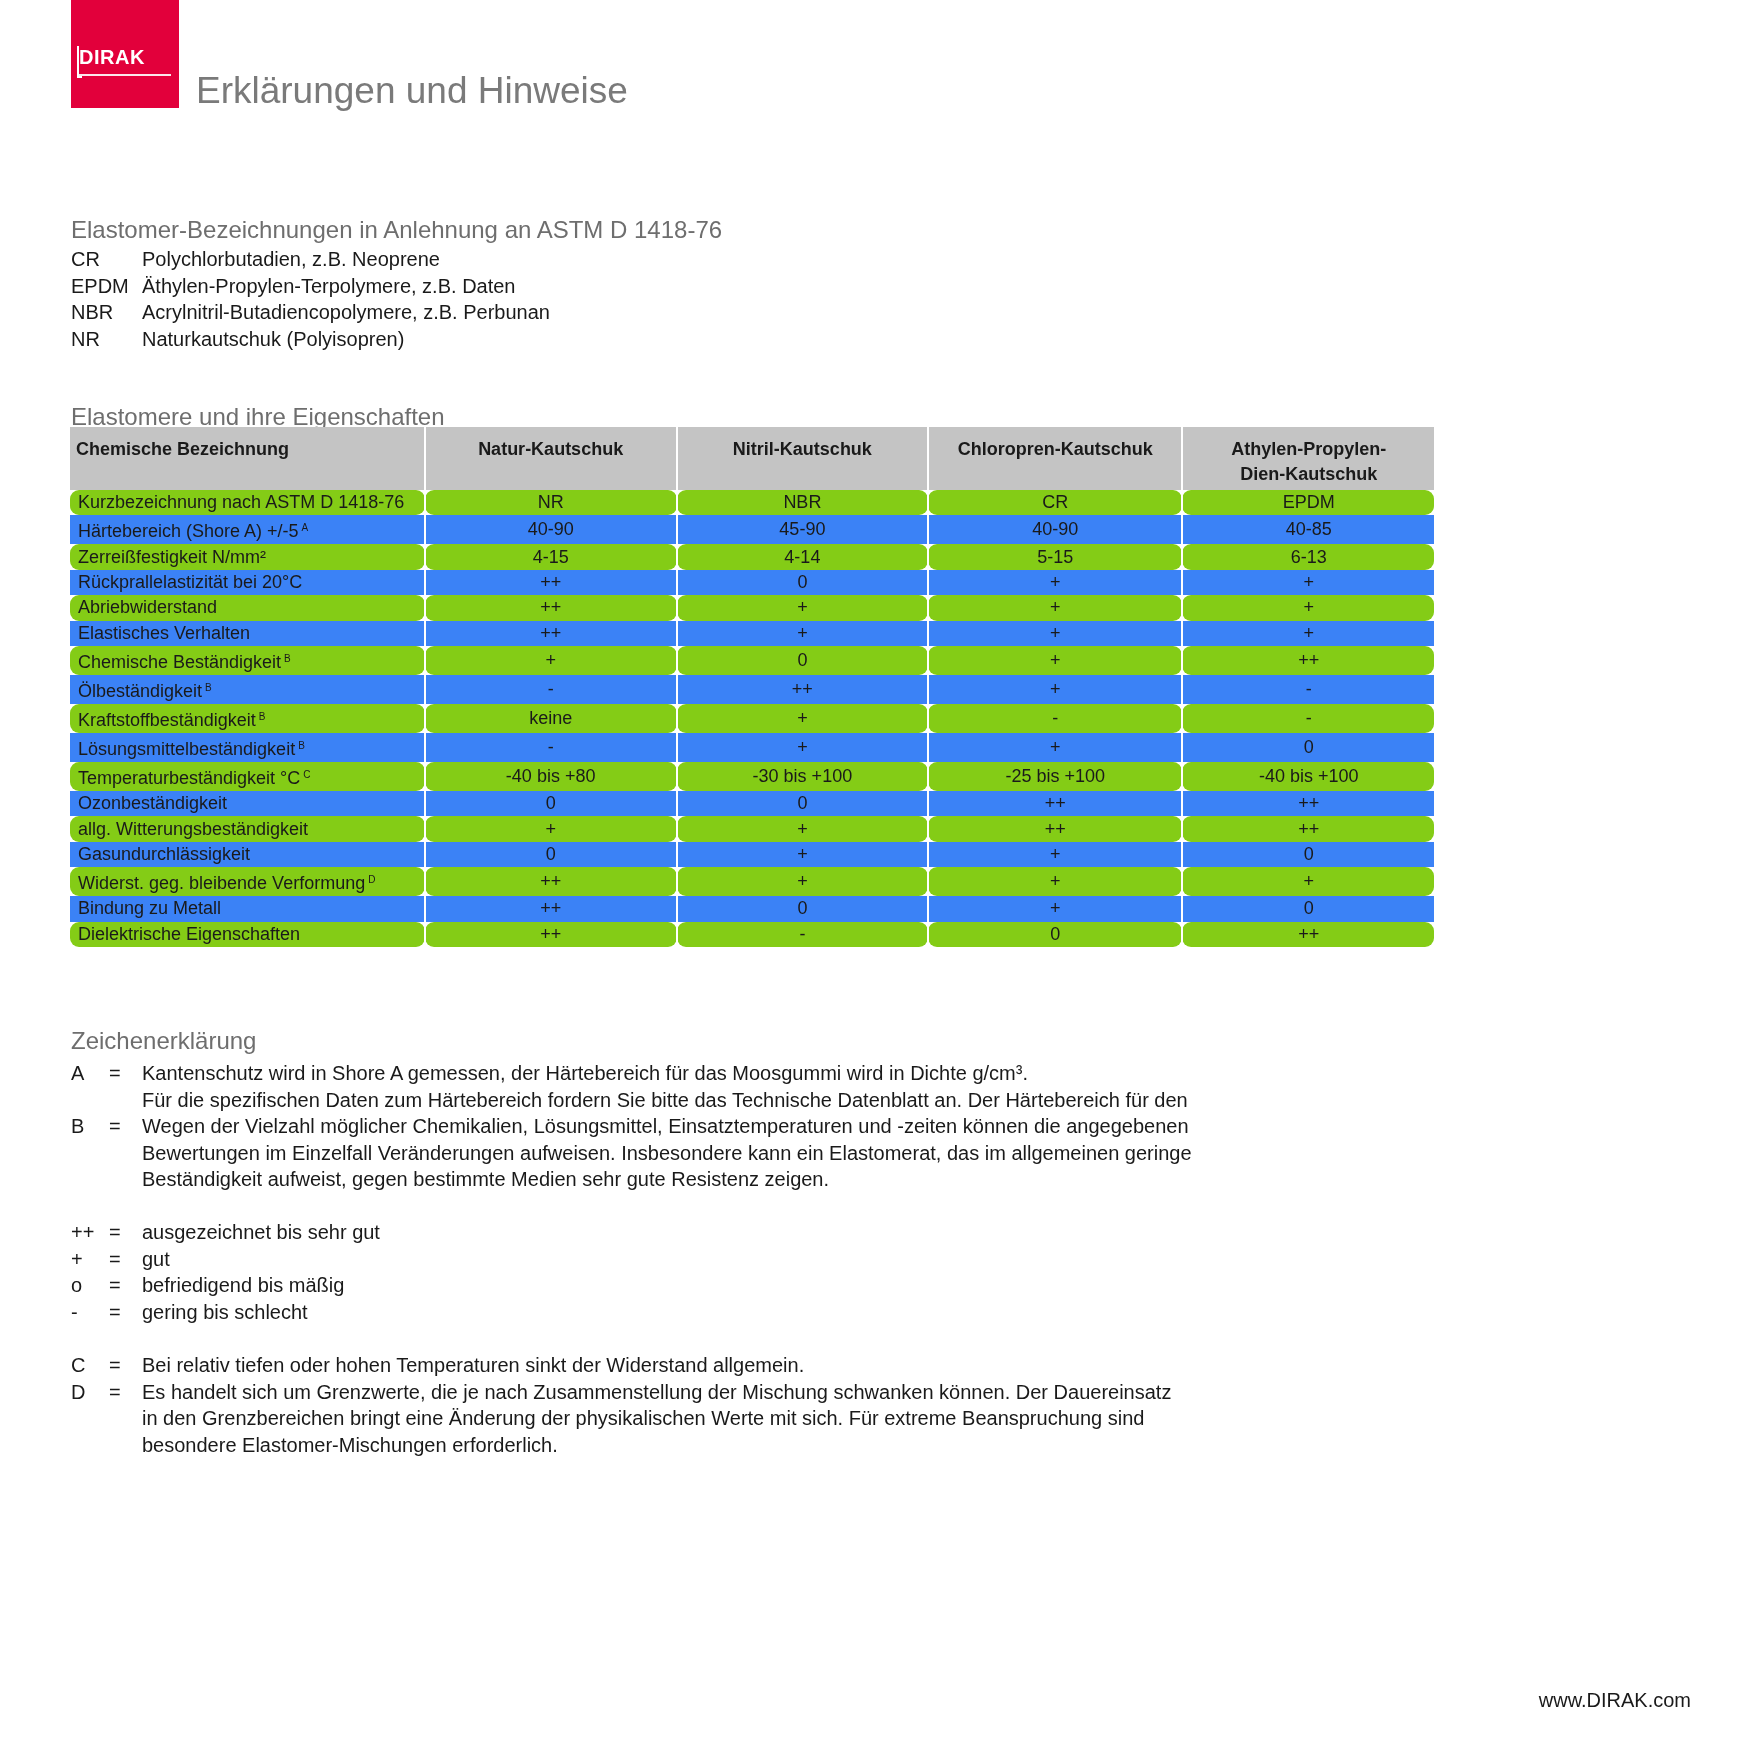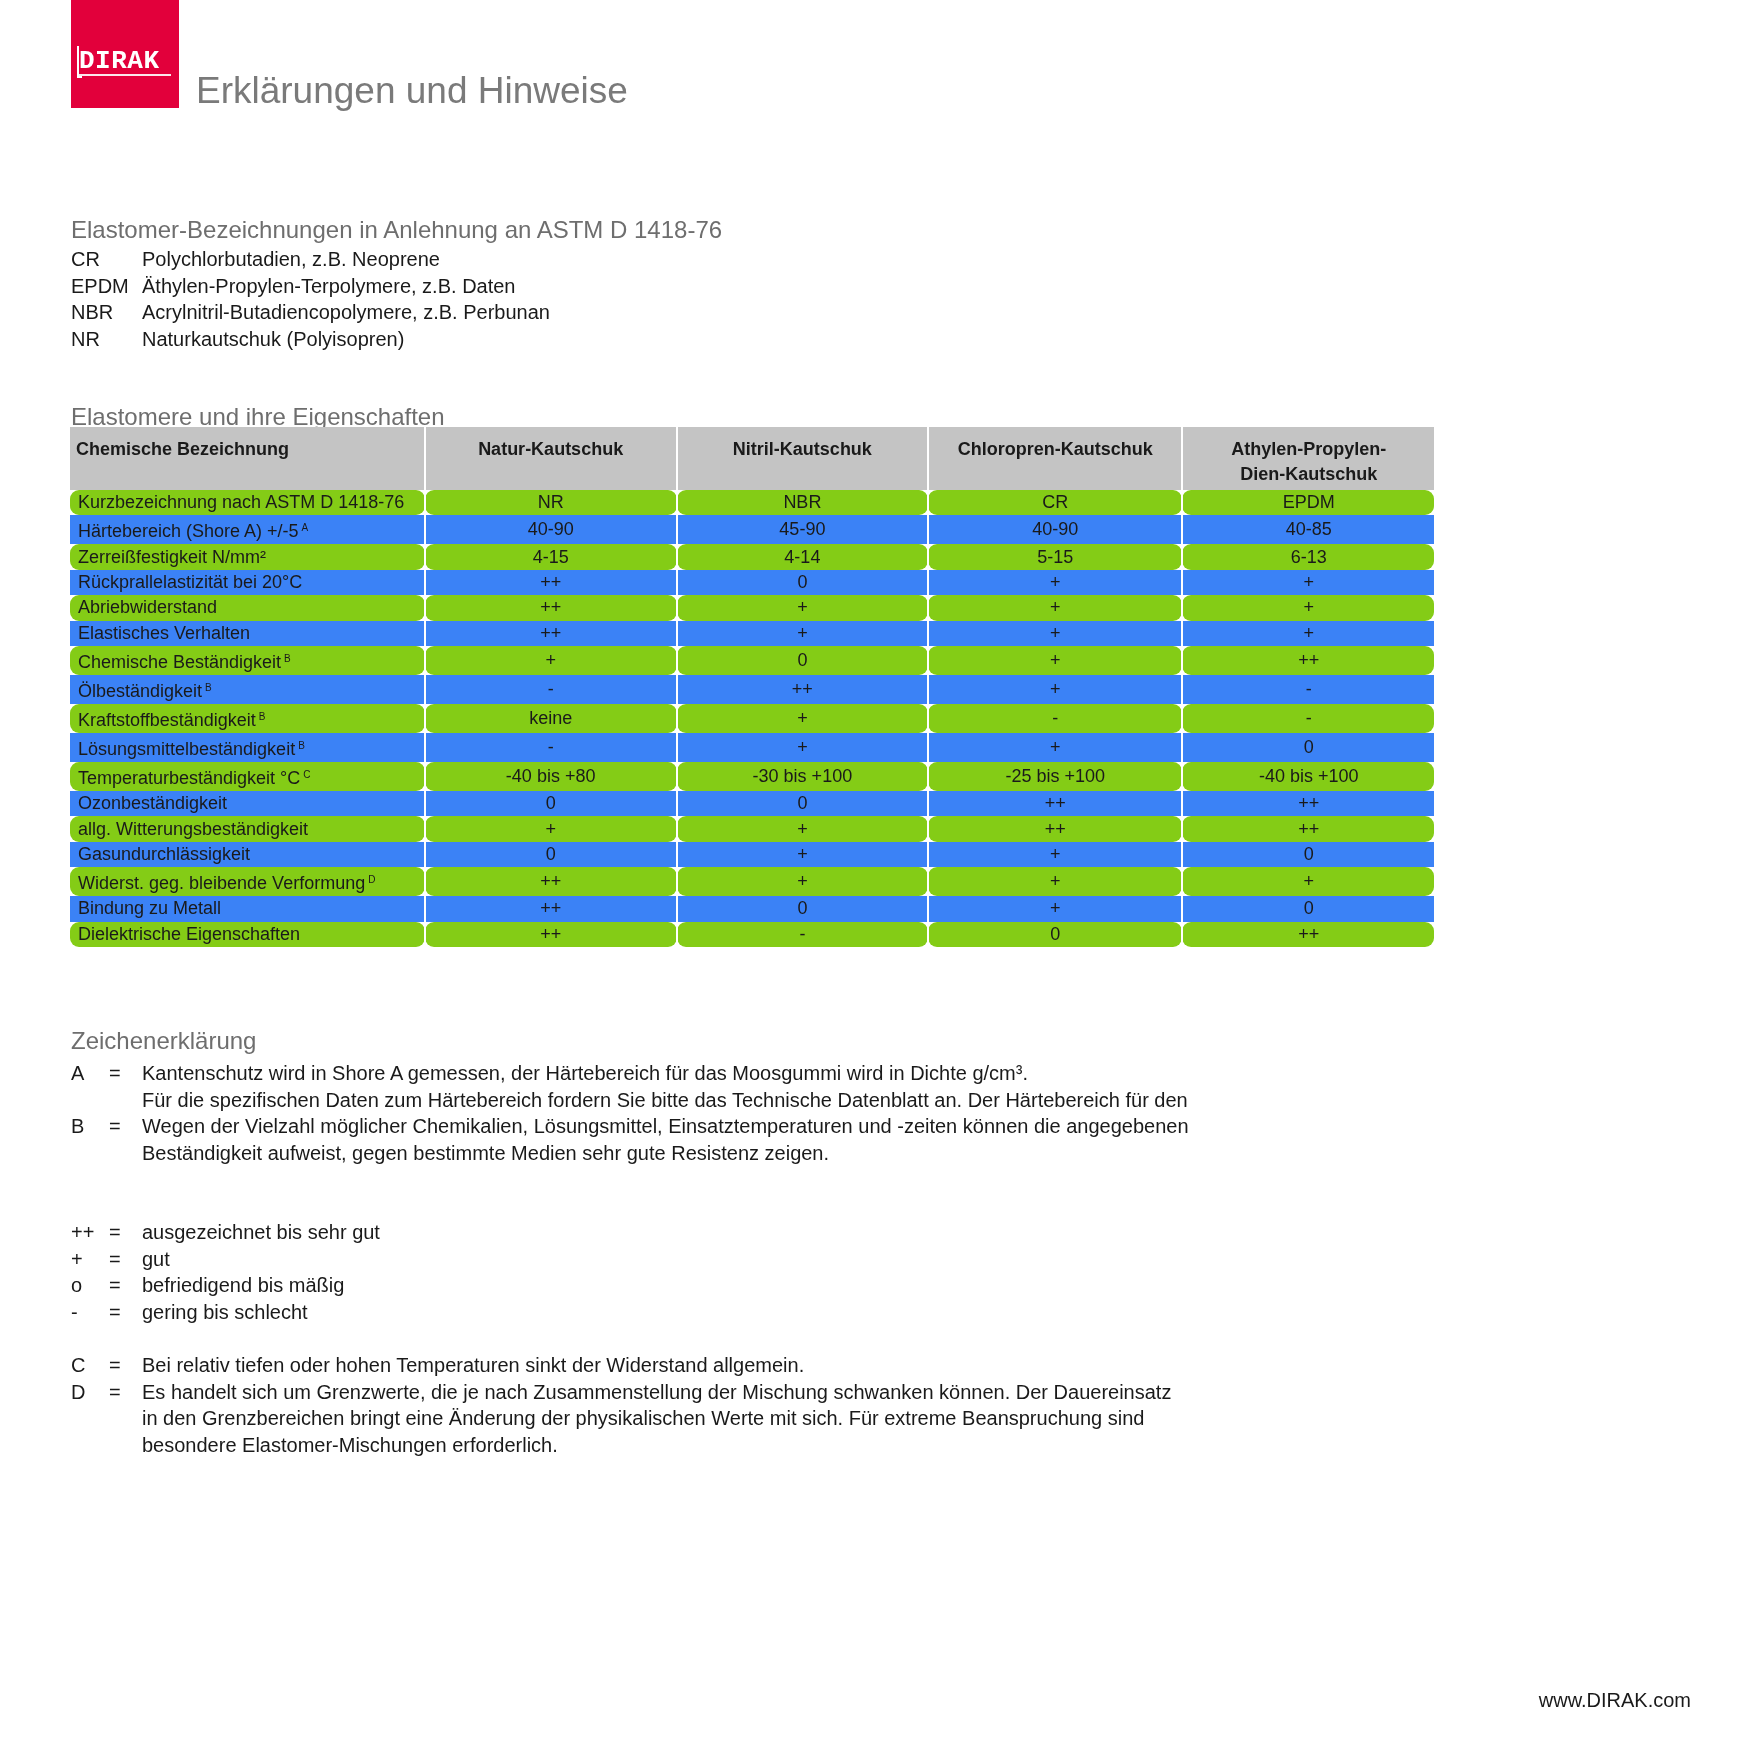--- a/index.html
+++ b/index.html
@@ -1,20 +1,20 @@
 <!DOCTYPE html>
 <html><head>
 <meta charset="utf-8">
 <style>
   html, body { margin:0; padding:0; background:#ffffff; }
   body { width:1754px; height:1754px; position:relative; overflow:hidden;
          font-family:"Liberation Sans", sans-serif; color:#1a1a1a; }
   .logo { position:absolute; left:71px; top:0; width:108px; height:108px; background:#e2003b; }
-  .logo-text { position:absolute; left:8px; top:46px; color:#fff; font-weight:bold; font-size:26px;
-               letter-spacing:0.5px; font-family:Liberation Mono, monospace; }
+  .logo-text { position:absolute; left:8px; top:46px; color:#fff; font-weight:bold; font-size:20px;
+               letter-spacing:0.5px; font-family:Liberation Sans, sans-serif; }
   .logo-underline { position:absolute; left:8px; right:8px; top:74px; height:2px; background:#fff; opacity:0.9; }
   .logo-frame { position:absolute; left:6px; top:46px; width:3px; height:30px; border-left:2px solid #fff; border-bottom:2px solid #fff; }
   .page-title { position:absolute; left:196px; top:70px; font-size:37px; color:#7a7a7a; font-weight:normal; }
   .section-title { position:absolute; left:71px; font-size:24px; color:#6e6e6e;margin-top:7px; }
   .abbr-list { position:absolute; left:71px; top:246px; font-size:20px; line-height:26.5px; }
   .abbr-row { display:flex; }
   .abbr-code { width:71px; }
   table.props { position:absolute; left:70px; top:427px; width:1364px; border-collapse:collapse; font-size:18px; }
   table.props th { background:#c4c4c4; font-weight:bold; text-align:center; vertical-align:top;
                    padding:10px 4px 0 4px; height:53px; line-height:25px; border-left:2px solid #fff; }
@@ -212,20 +212,21 @@
       <span class="leg-text">
         <div>Kantenschutz wird in Shore A gemessen, der Härtebereich für das Moosgummi wird in Dichte g/cm³.</div>
         <div>Für die spezifischen Daten zum Härtebereich fordern Sie bitte das Technische Datenblatt an. Der Härtebereich für den</div>
       </span>
     </div>
     <div class="leg-row">
       <span class="leg-key">B</span>
       <span class="leg-eq">=</span>
       <span class="leg-text">
         <div>Wegen der Vielzahl möglicher Chemikalien, Lösungsmittel, Einsatztemperaturen und -zeiten können die angegebenen</div>
+        <div>Bewertungen im Einzelfall Veränderungen aufweisen. Insbesondere kann ein Elastomerat, das im allgemeinen geringe</div>
         <div>Beständigkeit aufweist, gegen bestimmte Medien sehr gute Resistenz zeigen.</div>
       </span>
     </div>
   </div>
 <div class="legend" id="legend-ratings" style="top:1219px">
     <div class="leg-row">
       <span class="leg-key">++</span>
       <span class="leg-eq">=</span>
       <span class="leg-text">ausgezeichnet bis sehr gut</span>
     </div>

